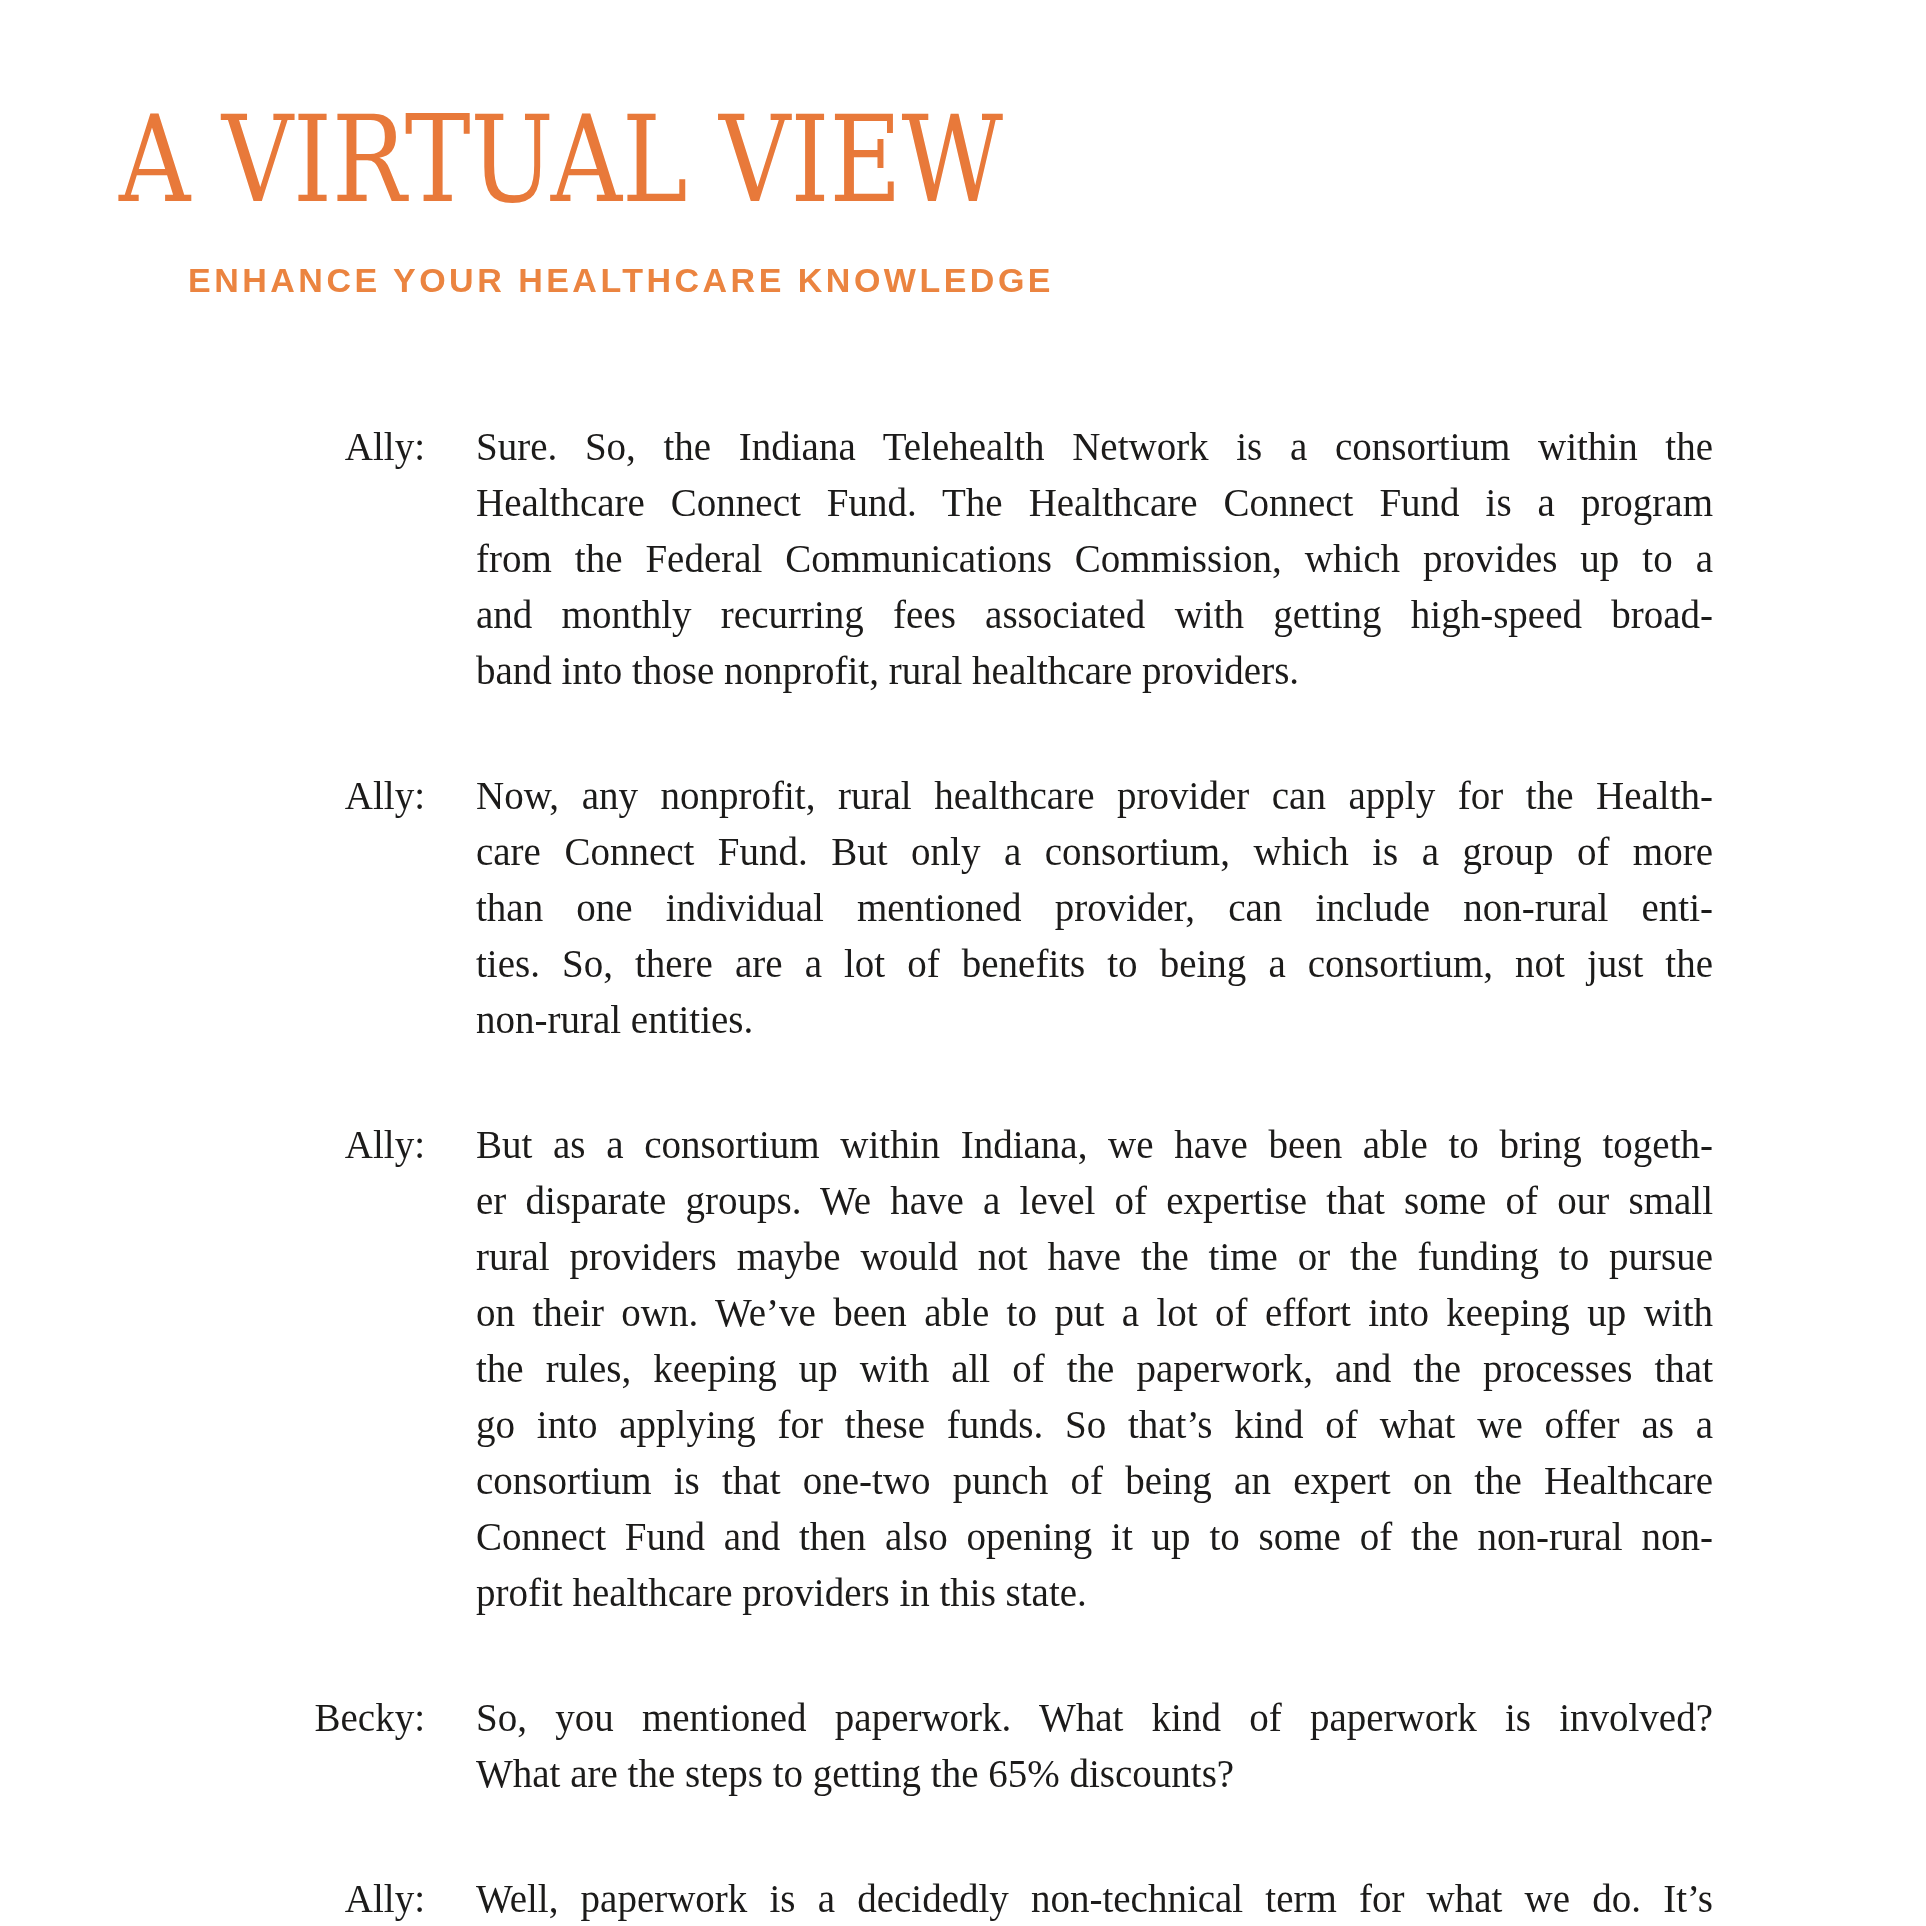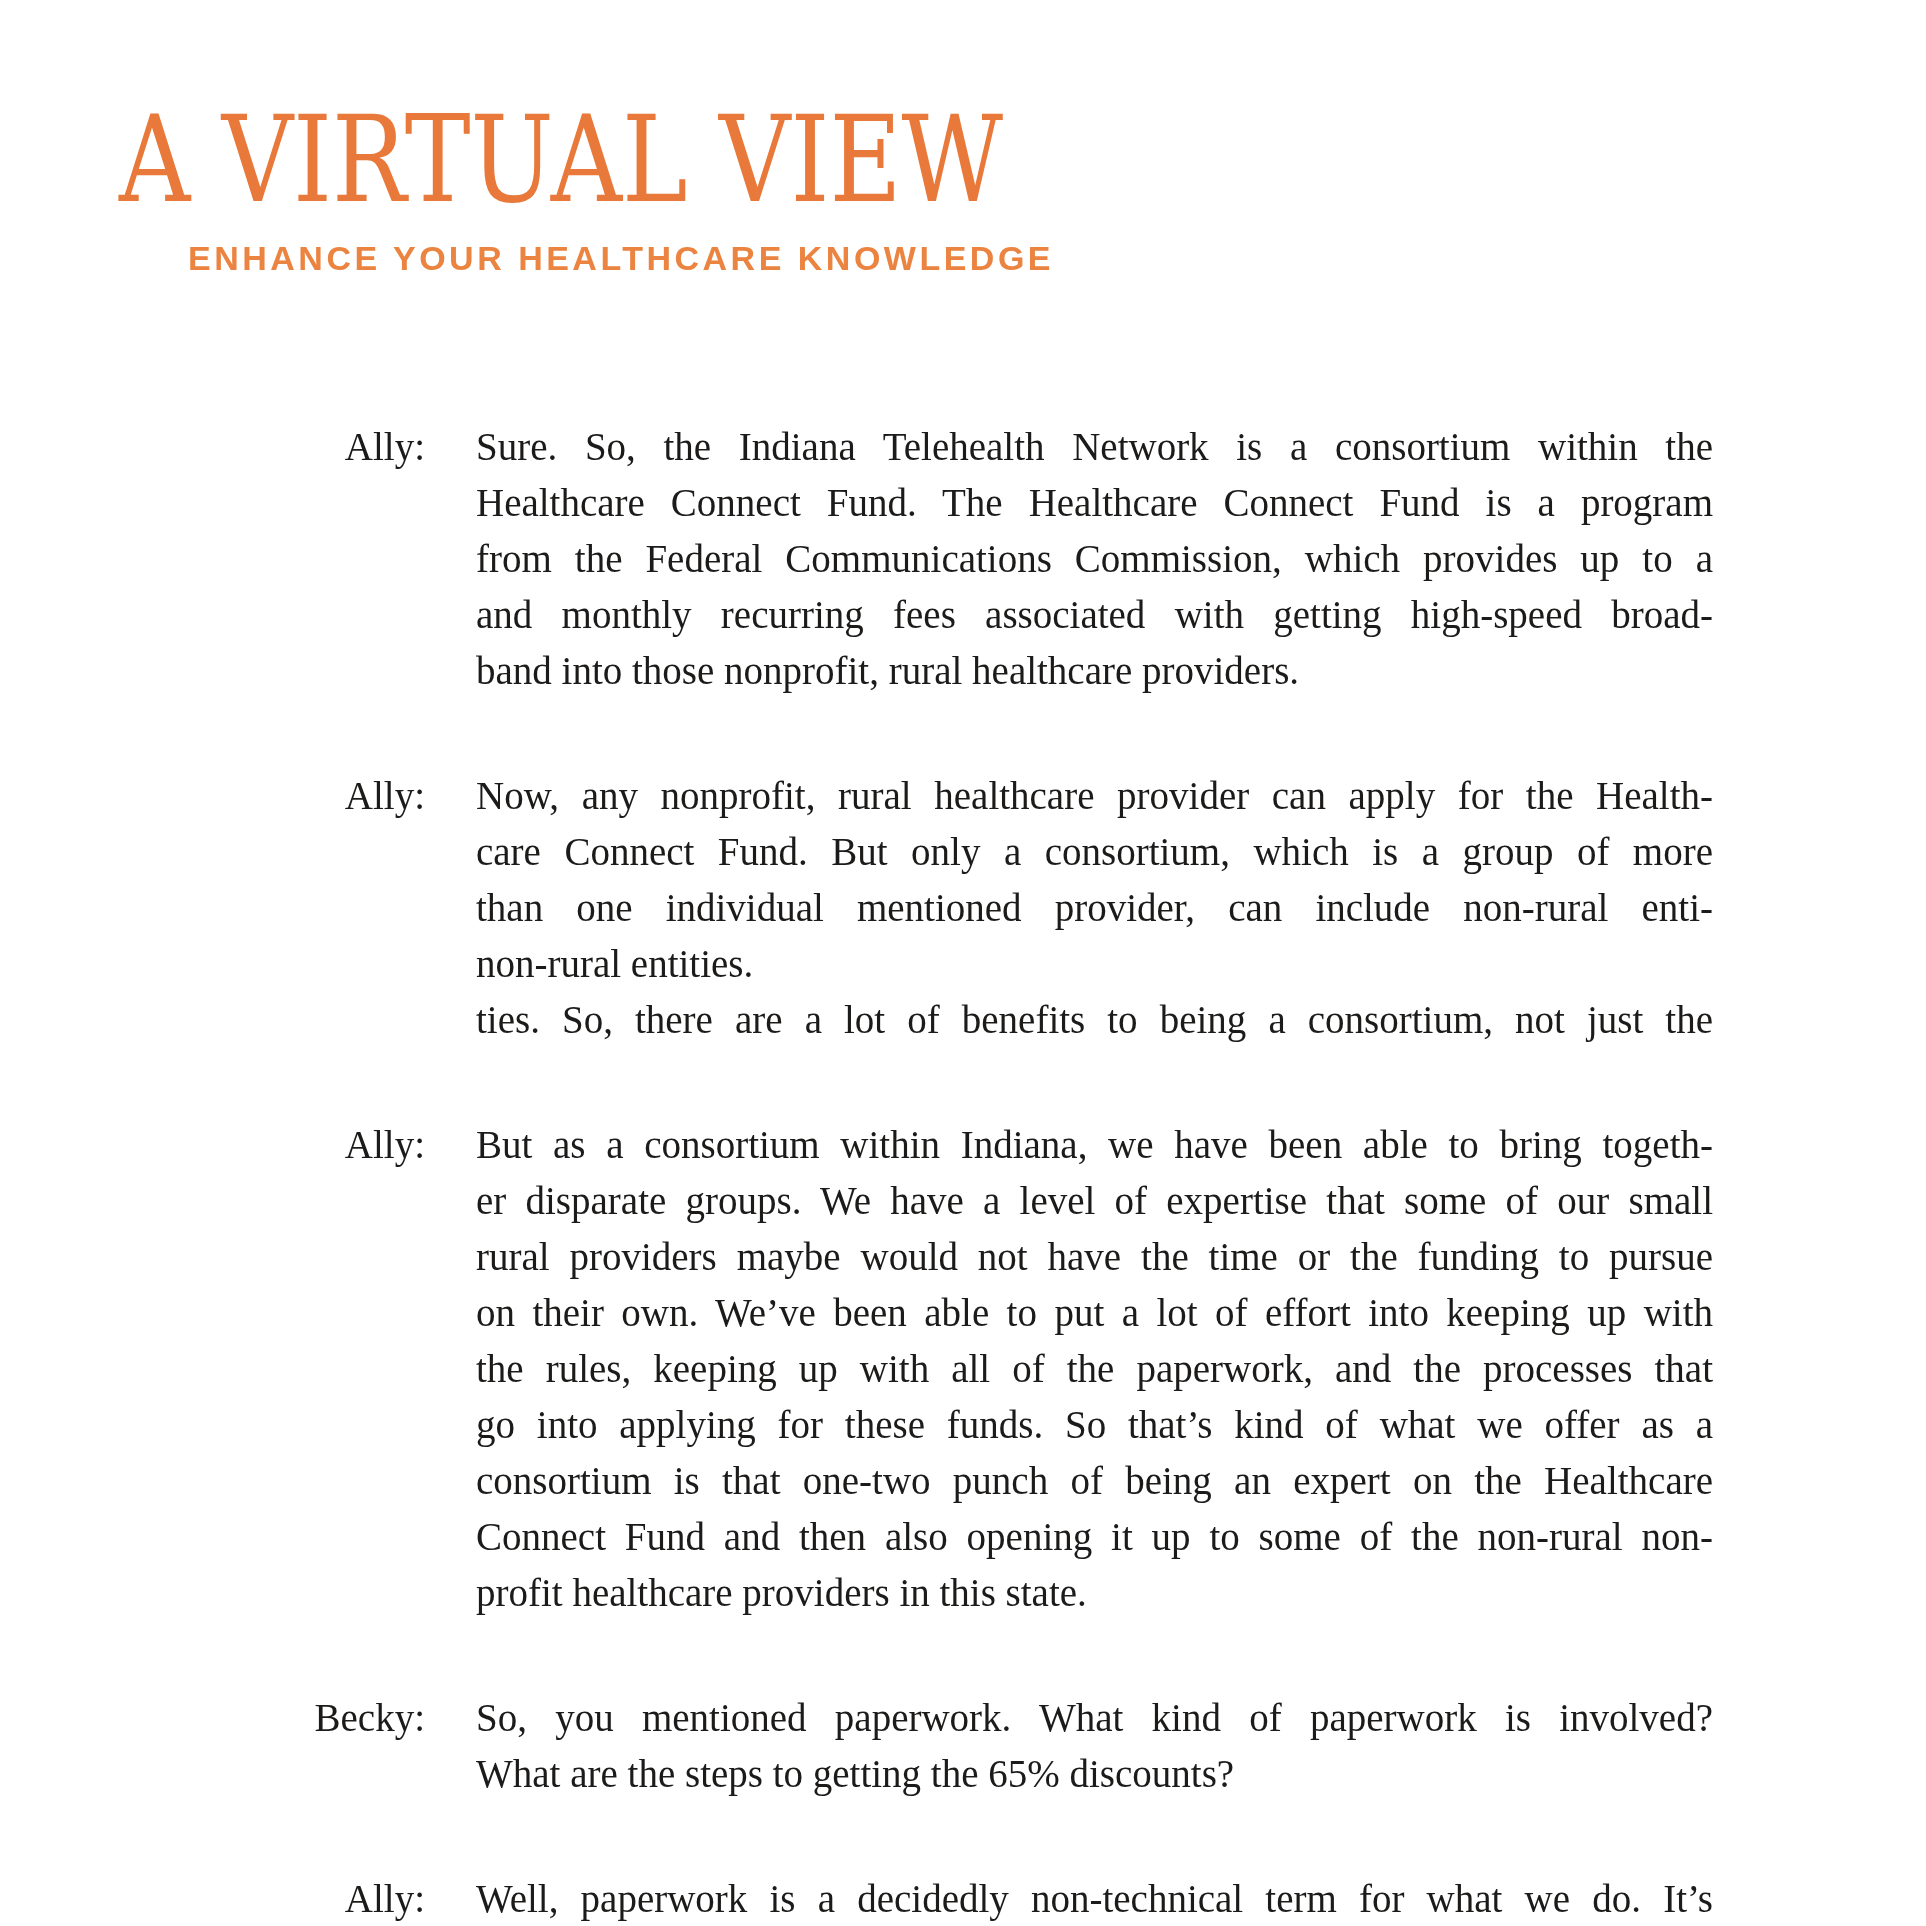--- a/index.html
+++ b/index.html
@@ -33,21 +33,21 @@
     font-size:119px;
     line-height:119px;
     font-weight:400;
     color:var(--accent-orange);
     white-space:nowrap;
     transform:scaleX(0.83);
     transform-origin:0 0;
   }
   .masthead-subtitle{
     position:absolute;
-    left:188px; top:241px;
+    left:188px; top:263px;
     font-family:"Liberation Sans", sans-serif;
     font-size:34px;
     line-height:34px;
     font-weight:bold;
     letter-spacing:3.5px;
     color:var(--accent-orange-light);
     white-space:nowrap;
   }
   
   .transcript{
@@ -101,22 +101,22 @@
           <div class="tline last">band into those nonprofit, rural healthcare providers.</div>
         </div>
     </div>
 
     <div class="para">
       <div class="speaker">Ally:</div>
       <div class="pbody">
           <div class="tline">Now, any nonprofit, rural healthcare provider can apply for the Health-</div>
           <div class="tline">care Connect Fund. But only a consortium, which is a group of more</div>
           <div class="tline">than one individual mentioned provider, can include non-rural enti-</div>
+          <div class="tline">ties. So, there are a lot of benefits to being a consortium, not just the</div>
           <div class="tline last">non-rural entities.</div>
-          <div class="tline">ties. So, there are a lot of benefits to being a consortium, not just the</div>
         </div>
     </div>
 
     <div class="para">
       <div class="speaker">Ally:</div>
       <div class="pbody">
           <div class="tline">But as a consortium within Indiana, we have been able to bring togeth-</div>
           <div class="tline">er disparate groups. We have a level of expertise that some of our small</div>
           <div class="tline">rural providers maybe would not have the time or the funding to pursue</div>
           <div class="tline">on their own. We’ve been able to put a lot of effort into keeping up with</div>

